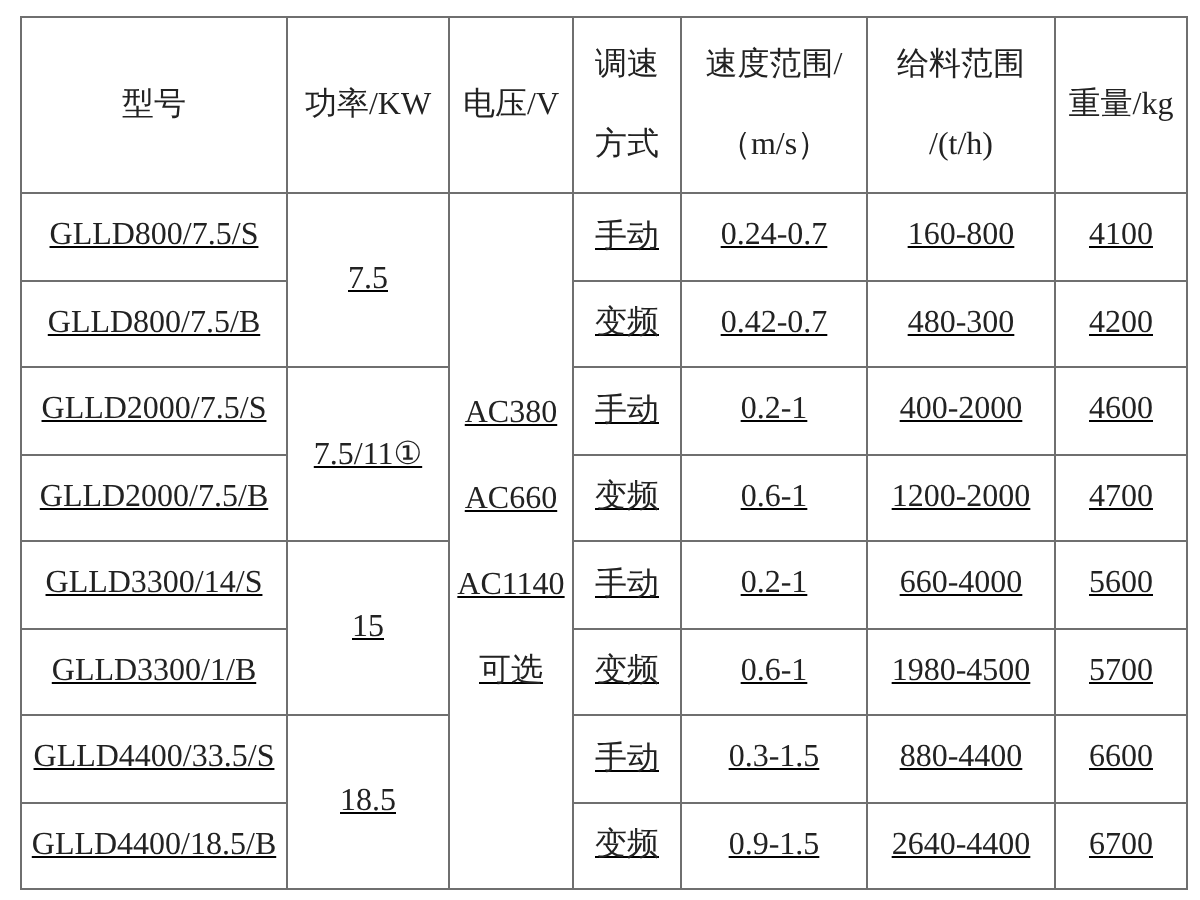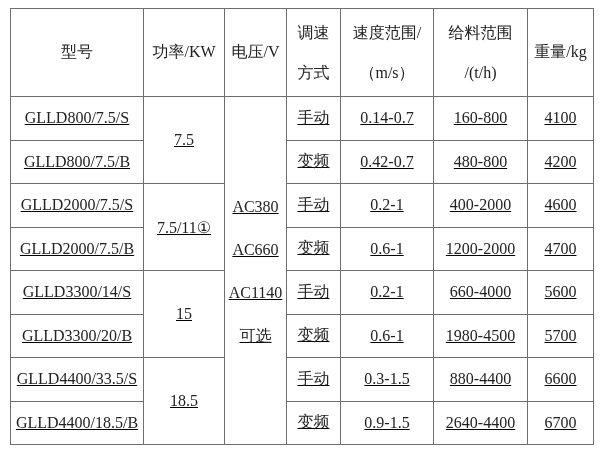--- a/index.html
+++ b/index.html
@@ -77,30 +77,30 @@
     <tr class="data-row">
       <td class="cell-model">GLLD800/7.5/S</td>
       <td rowspan="2">7.5</td>
       <td rowspan="8">
         <div class="volt-line">AC380</div>
         <div class="volt-line">AC660</div>
         <div class="volt-line">AC1140</div>
         <div class="volt-line">可选</div>
       </td>
       <td>手动</td>
-      <td>0.14-0.7</td>
+      <td>0.24-0.7</td>
       <td>160-800</td>
       <td>4100</td>
     </tr>
 
     <tr class="data-row">
       <td class="cell-model">GLLD800/7.5/B</td>
       <td>变频</td>
       <td>0.42-0.7</td>
-      <td>480-800</td>
+      <td>480-300</td>
       <td>4200</td>
     </tr>
 
     <tr class="data-row">
       <td class="cell-model">GLLD2000/7.5/S</td>
       <td rowspan="2">7.5/11①</td>
       <td>手动</td>
       <td>0.2-1</td>
       <td>400-2000</td>
       <td>4600</td>
@@ -117,21 +117,21 @@
     <tr class="data-row">
       <td class="cell-model">GLLD3300/14/S</td>
       <td rowspan="2">15</td>
       <td>手动</td>
       <td>0.2-1</td>
       <td>660-4000</td>
       <td>5600</td>
     </tr>
 
     <tr class="data-row">
-      <td class="cell-model">GLLD3300/20/B</td>
+      <td class="cell-model">GLLD3300/1/B</td>
       <td>变频</td>
       <td>0.6-1</td>
       <td>1980-4500</td>
       <td>5700</td>
     </tr>
 
     <tr class="data-row">
       <td class="cell-model">GLLD4400/33.5/S</td>
       <td rowspan="2">18.5</td>
       <td>手动</td>

